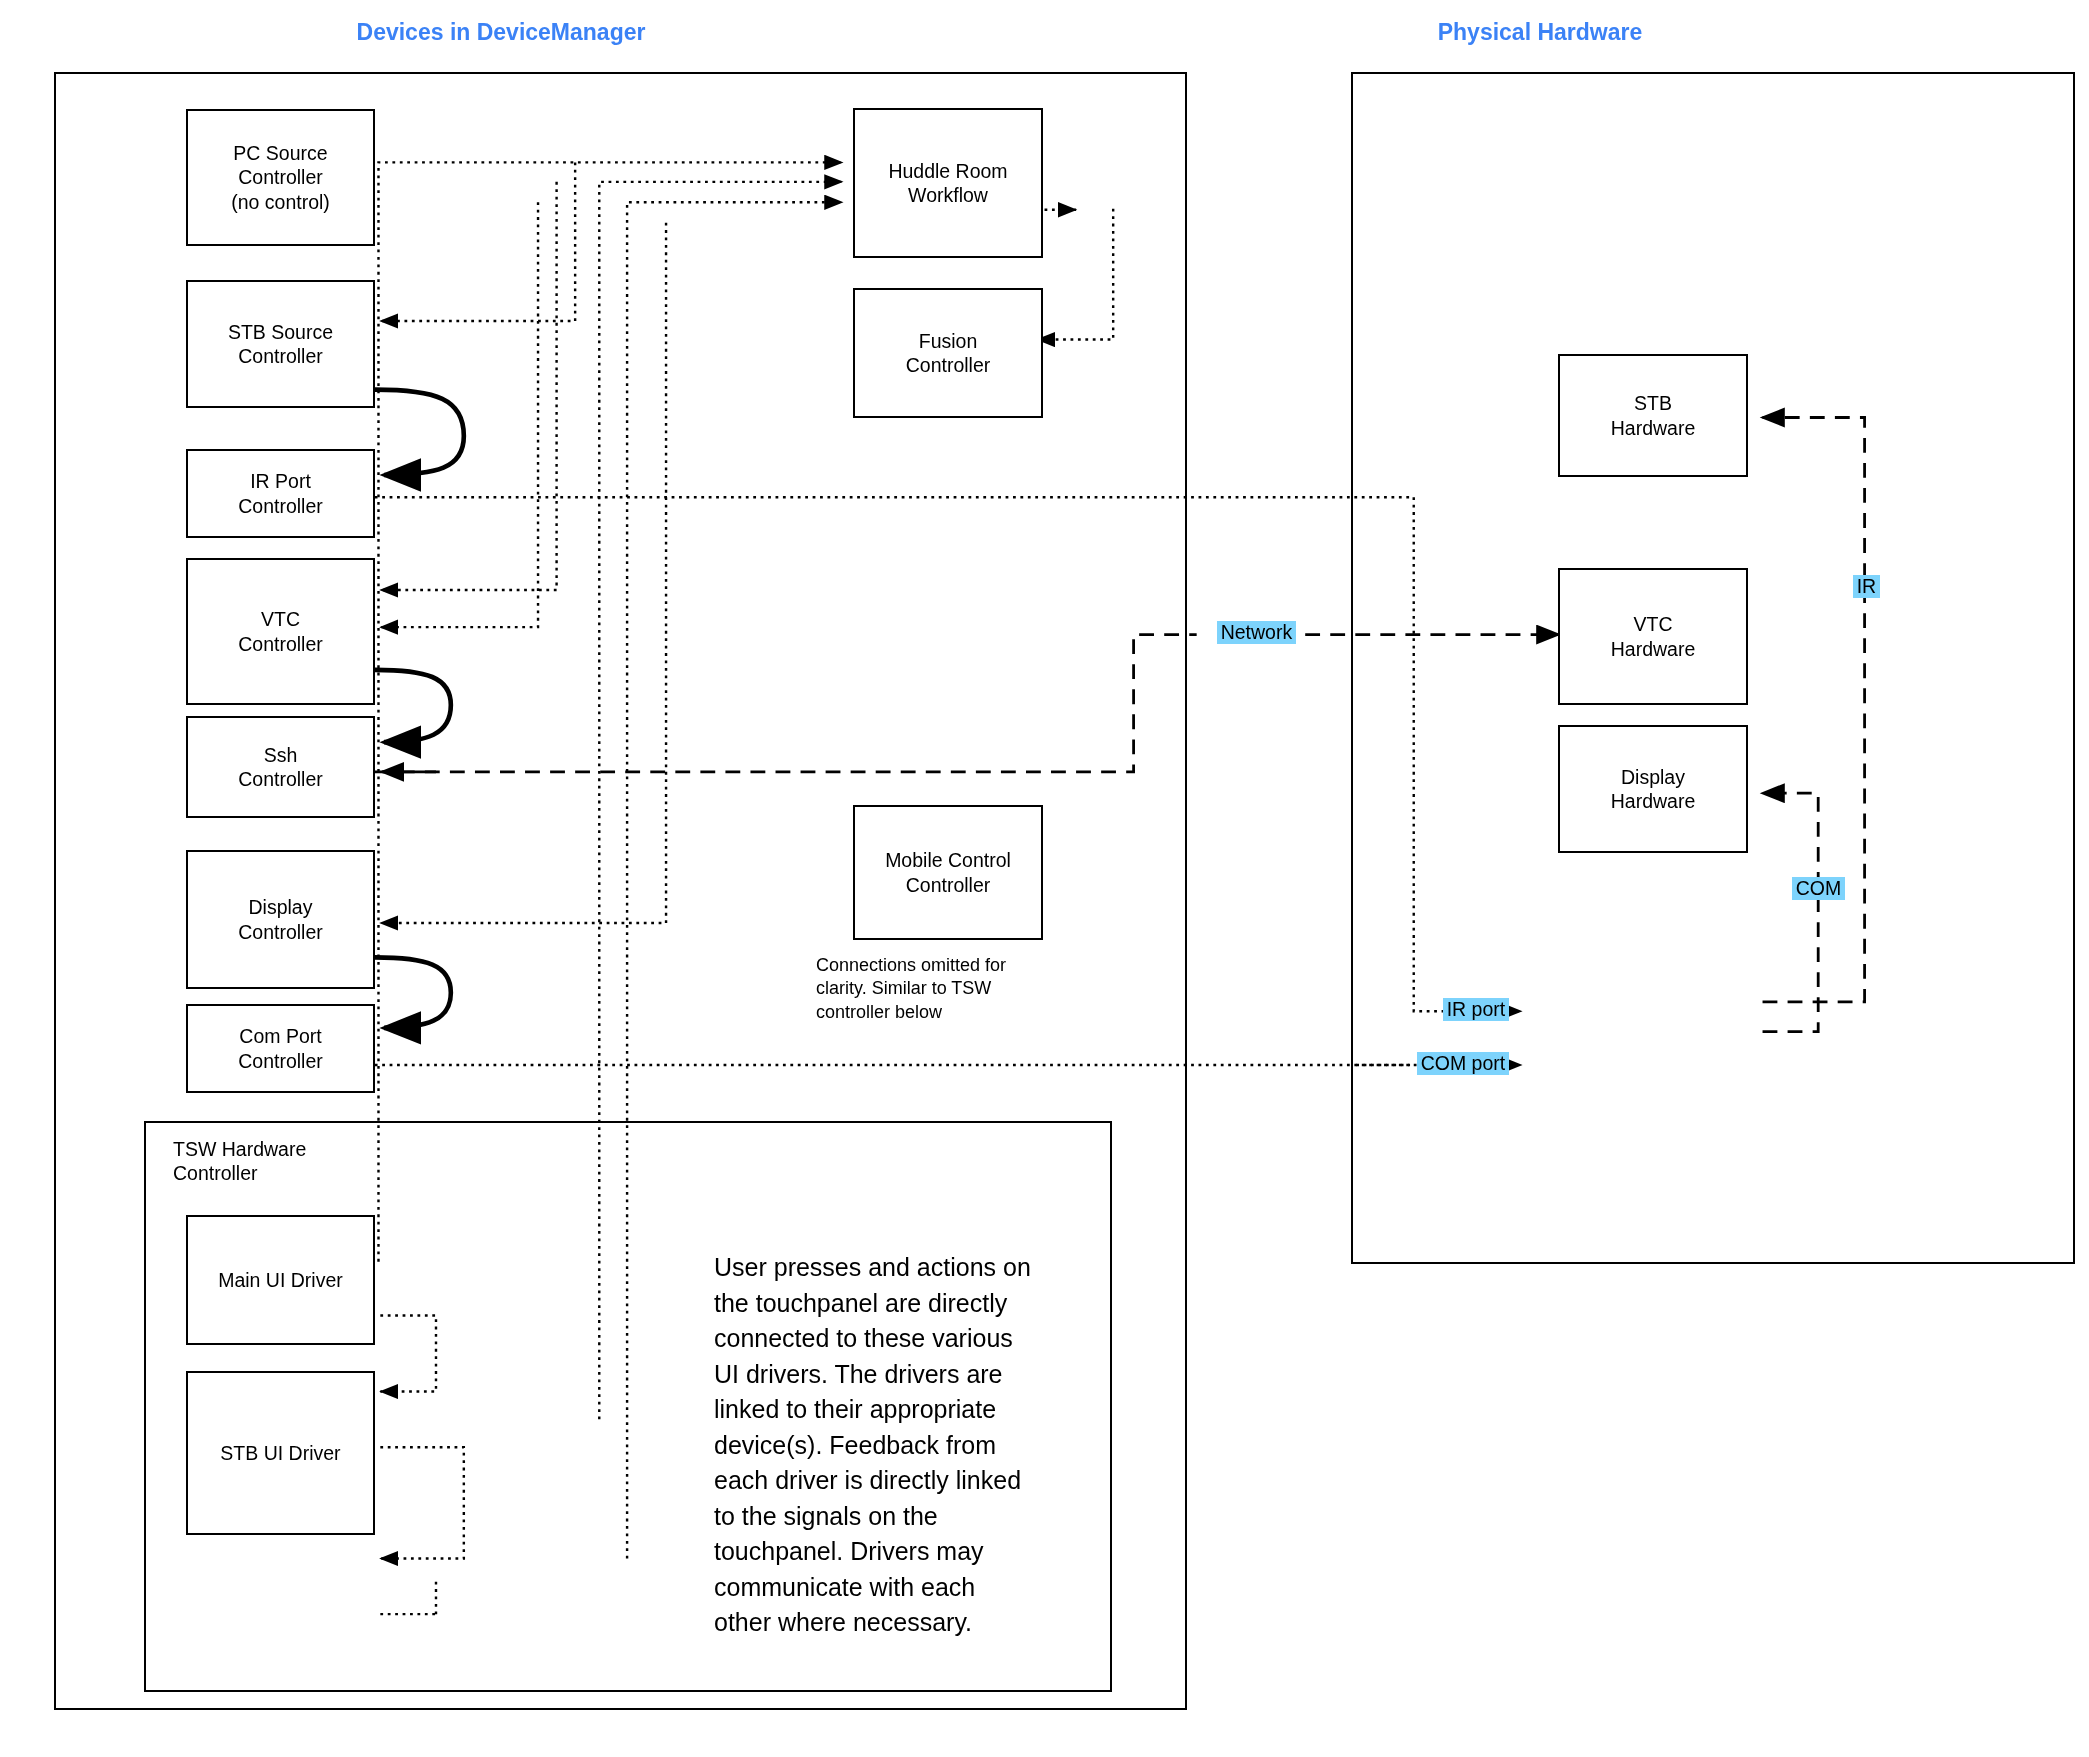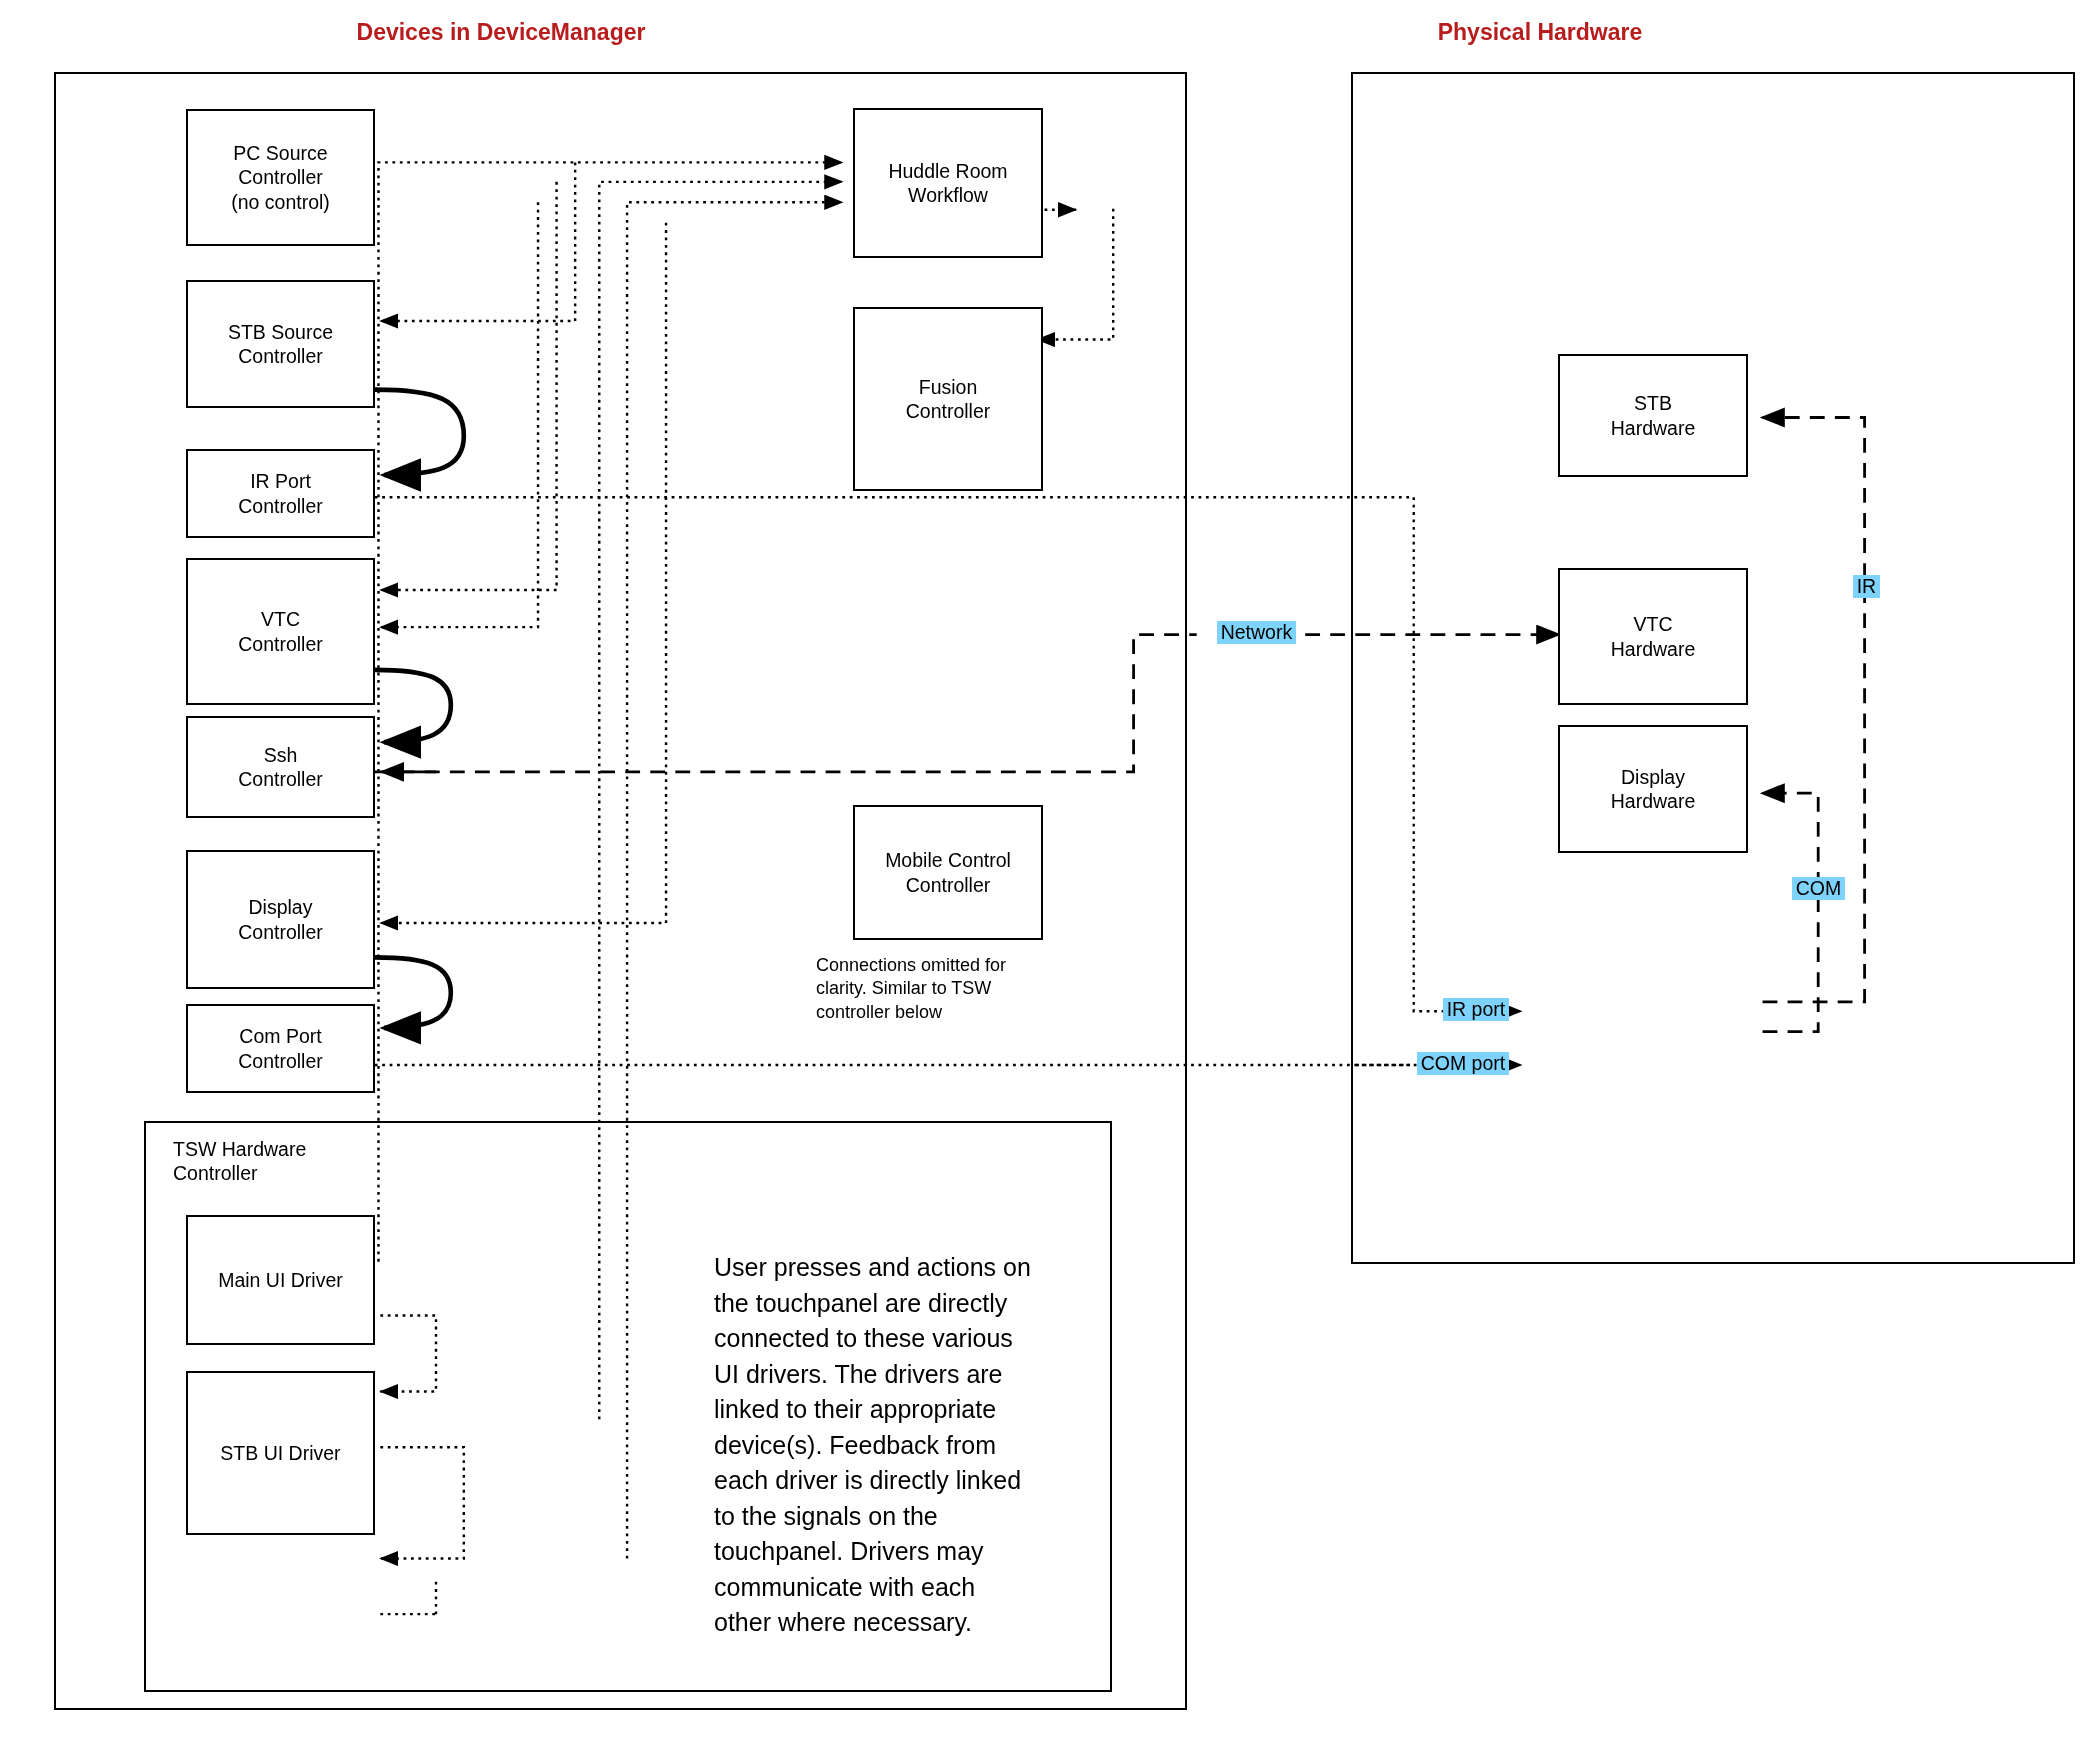--- a/index.html
+++ b/index.html
@@ -16,21 +16,21 @@
     width: 2090px;
     height: 1758px;
     overflow: hidden;
     background: #ffffff;
   }
   .group-title {
     position: absolute;
     font-size: 23px;
     font-weight: bold;
     text-align: center;
-    color: #b91c1c;
+    color: #3b82f6;
   }
   .outer-box {
     position: absolute;
     border: 2.3px solid #000;
     background: transparent;
     box-sizing: border-box;
   }
   .inner-box {
     position: absolute;
     border: 2.3px solid #000;
@@ -174,21 +174,21 @@
 
   <div class="inner-box" style="left:186px; top:850px; width:189px; height:139px;">Display
 Controller</div>
 
   <div class="inner-box" style="left:186px; top:1004px; width:189px; height:89px;">Com Port
 Controller</div>
 
   <div class="inner-box" style="left:853px; top:108px; width:190px; height:150px;">Huddle Room
 Workflow</div>
 
-  <div class="inner-box" style="left:853px; top:307px; width:190px; height:184px;">Fusion
+  <div class="inner-box" style="left:853px; top:288px; width:190px; height:130px;">Fusion
 Controller</div>
 
   <div class="inner-box" style="left:853px; top:805px; width:190px; height:135px;">Mobile Control
 Controller</div>
 
   <div class="note" style="left:816px; top:954px; width:265px;">Connections omitted for
 clarity. Similar to TSW
 controller below</div>
 
   <div class="tsw-box" style="left:144px; top:1121px; width:968px; height:571px;"></div>

